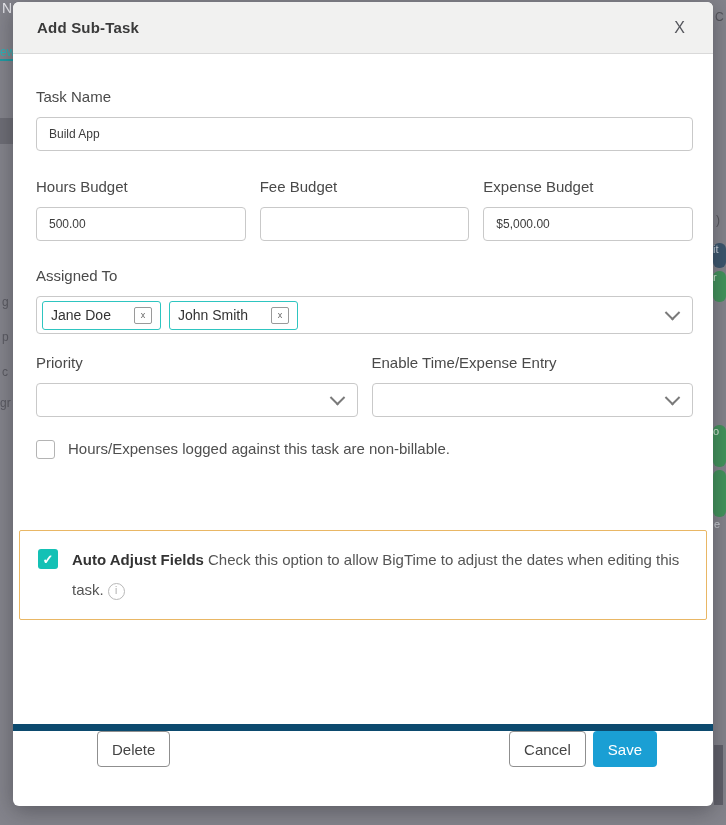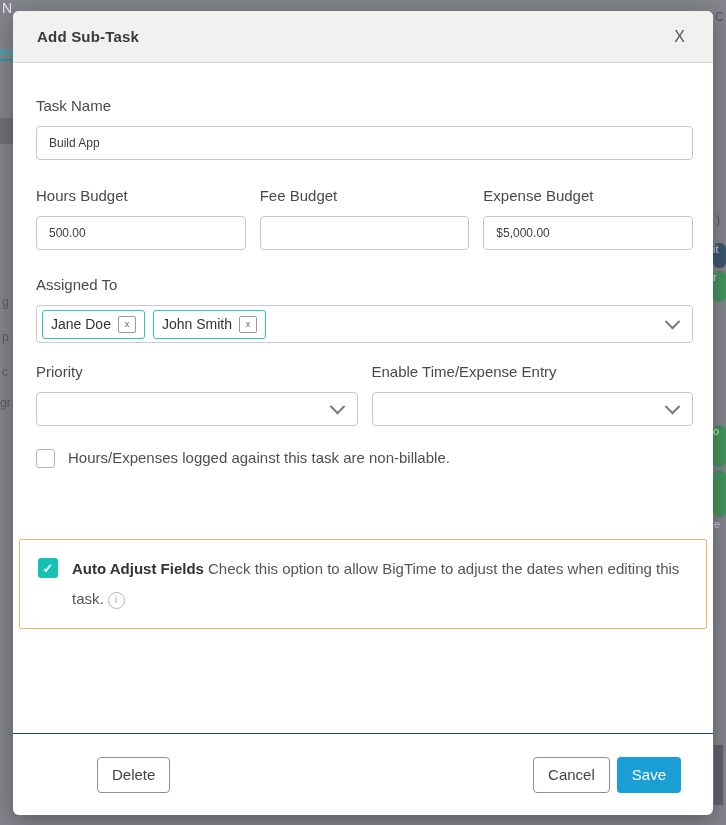--- a/index.html
+++ b/index.html
@@ -23,21 +23,21 @@
   .block{position:absolute;left:713px;width:13px;pointer-events:none;font-size:11px;overflow:hidden;border-radius:6px;}
   .block-blue{top:243px;height:25px;background:#3b566e;color:#cfd8e2;}
   .block-green1{top:271px;height:31px;background:#42945c;color:#d9ead9;}
   .block-green2{top:425px;height:42px;background:#42945c;color:#d9ead9;}
   .block-green3{top:470px;height:47px;background:#42945c;}
   .frag-e{top:518px;left:714px;color:#cfd3d8;font-size:11px;}
   .dark-bar-right{position:absolute;top:745px;left:714px;width:9px;height:60px;background:#60606a;}
 
   
   .modal{
-    position:absolute;left:13px;top:11px;width:700px;height:804px;
+    position:absolute;left:13px;top:2px;width:700px;height:804px;
     background:#fff;border-radius:6px;box-shadow:0 5px 22px rgba(30,30,35,.4);
     display:flex;flex-direction:column;box-sizing:border-box;
   }
   .modal-header{
     height:52px;flex:0 0 52px;background:#f1f1f0;border-bottom:1px solid #d9d9d9;
     border-radius:6px 6px 0 0;display:flex;align-items:center;padding:0 24px;box-sizing:border-box;
   }
   .modal-title{font-size:15px;font-weight:bold;color:#3a3a3a;letter-spacing:.2px;}
   .modal-close{margin-left:auto;font-size:16px;color:#55565c;cursor:pointer;line-height:1;padding:4px;}
 
@@ -57,21 +57,21 @@
   .mt-budgets{margin-top:27px;}
   .mt-assigned{margin-top:26px;}
   .mt-priority{margin-top:20px;}
 
   .multiselect{
     height:38px;border:1px solid #c9c9c9;border-radius:4px;
     display:flex;align-items:center;gap:8px;padding:0 14px 0 5px;box-sizing:border-box;cursor:pointer;
   }
   .chip{
     border:1px solid #2ec5c0;border-radius:3px;padding:5px 8px;
-    display:flex;align-items:center;gap:7px;font-size:14px;color:#333;background:#fff;
+    display:flex;align-items:center;gap:23px;font-size:14px;color:#333;background:#fff;
   }
   .chip-remove{
     width:16px;height:15px;border:1px solid #9a9a9a;border-radius:2px;
     display:flex;align-items:center;justify-content:center;
     font-size:9px;color:#666;cursor:pointer;line-height:1;
   }
   .select{
     height:34px;border:1px solid #c9c9c9;border-radius:4px;
     display:flex;align-items:center;padding:0 14px;box-sizing:border-box;cursor:pointer;
   }
@@ -99,22 +99,22 @@
   }
   .auto-adjust-text{font-size:15px;line-height:30px;color:#555;max-width:610px;}
   .auto-adjust-title{font-weight:bold;color:#333;margin-right:4px;}
   .info-icon{
     display:inline-flex;align-items:center;justify-content:center;
     width:15px;height:15px;border:1px solid #b8b8b8;border-radius:50%;
     font-size:10px;color:#ababab;vertical-align:1px;margin-left:4px;line-height:1;
   }
 
   .modal-footer{
-    margin-top:auto;flex:0 0 82px;border-top:1px solid #0c4a6e;
-    display:flex;align-items:center;padding:0 32px 0 84px;box-sizing:border-box;
+    margin-top:auto;flex:0 0 82px;border-top:7px solid #0c4a6e;
+    display:flex;align-items:flex-start;padding:0 56px 0 84px;box-sizing:border-box;
   }
   .btn{
     height:36px;border-radius:4px;font-size:15px;cursor:pointer;
     font-family:"Liberation Sans", sans-serif;display:inline-flex;align-items:center;justify-content:center;
     box-sizing:border-box;
   }
   .btn-outline{background:#fff;border:1px solid #8f8f8f;color:#444;padding:0 14px;}
   .btn-primary{background:#1a9fd4;border:none;color:#fff;padding:0 15px;}
   .footer-spacer{flex:1;}
   .btn-cancel{margin-right:7px;}

